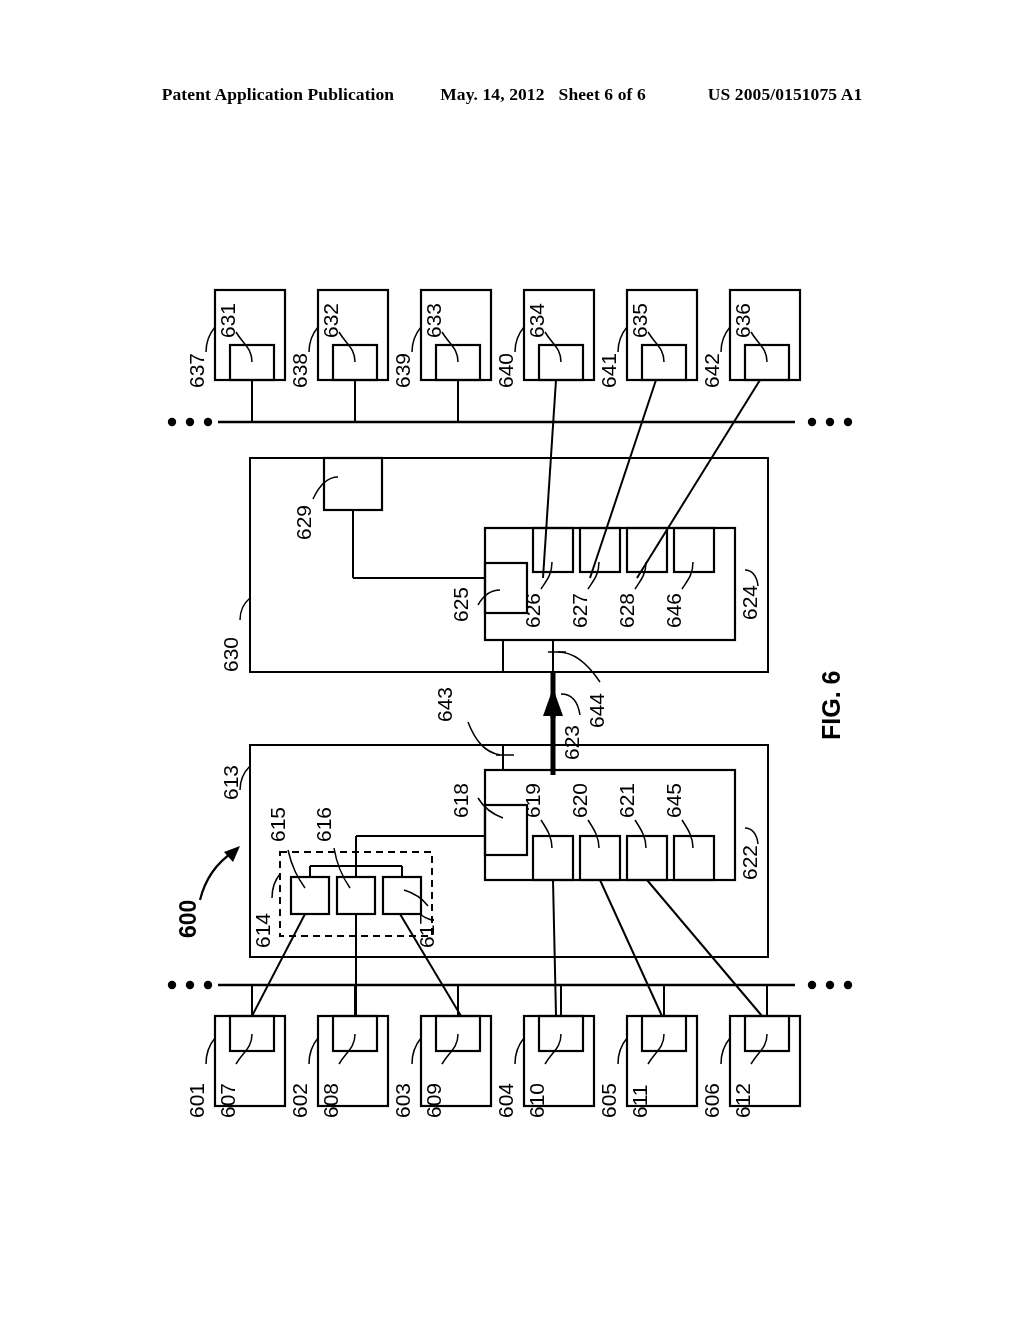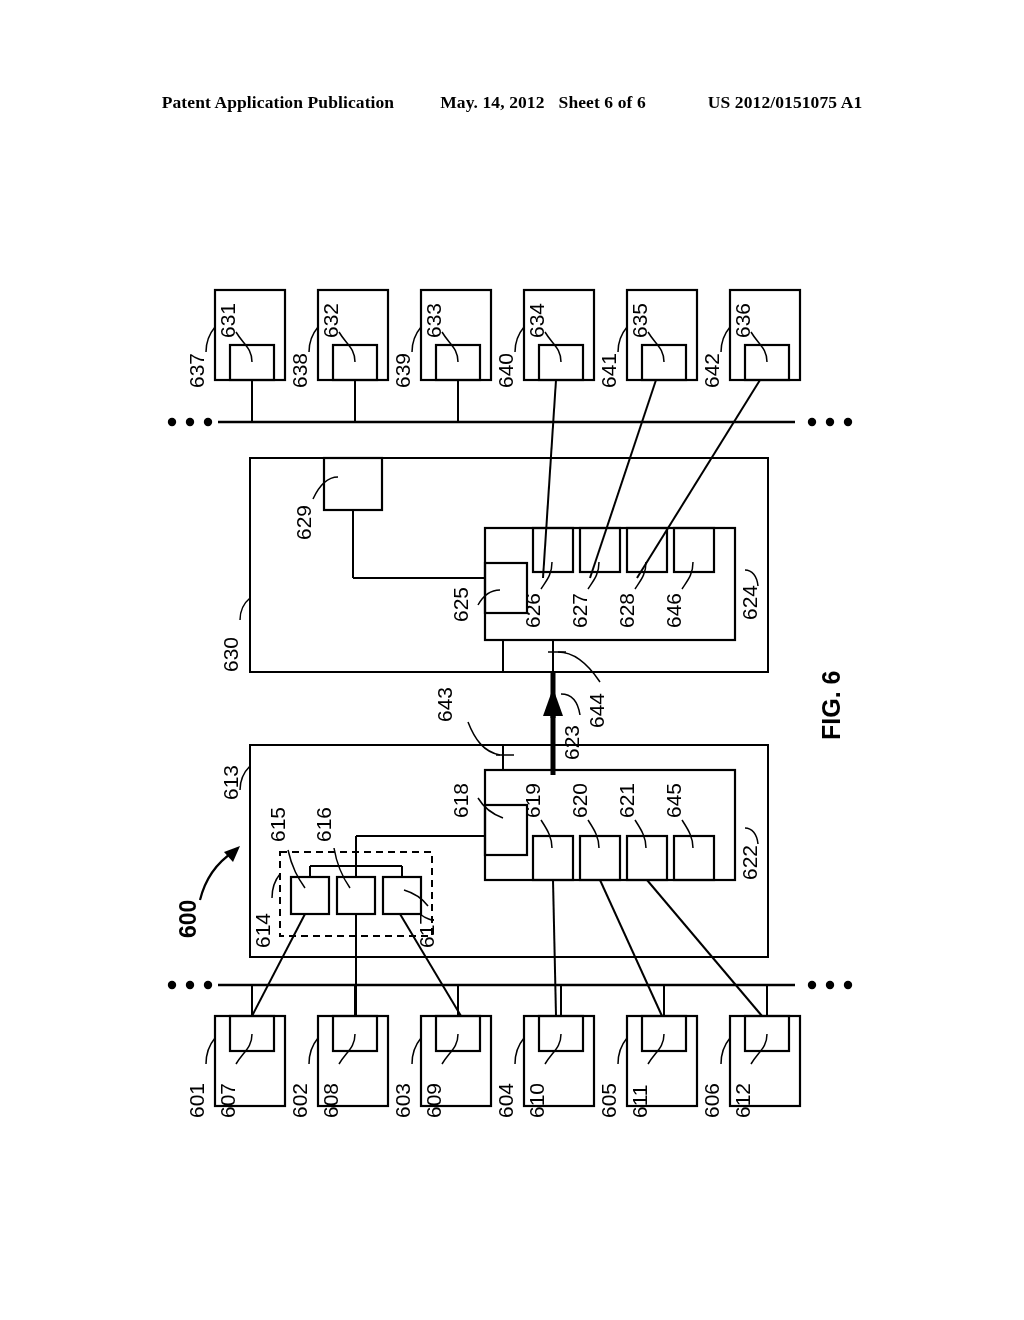--- a/index.html
+++ b/index.html
@@ -1,20 +1,20 @@
 <!DOCTYPE html>
 <html><head>
 <meta charset="utf-8">
 <style>
   html,body{margin:0;padding:0;background:#ffffff;}
   body{width:1024px;height:1320px;position:relative;overflow:hidden;
        font-family:"Liberation Serif", serif;color:#000;}
 
   
-  #header{position:absolute;left:0;top:92px;width:880px;height:26px;}
+  #header{position:absolute;left:0;top:84px;width:880px;height:26px;}
   #header .hdr-row{position:absolute;left:0;top:0;width:1024px;
       display:flex;justify-content:center;align-items:baseline;}
   #header .seg{font-weight:bold;font-size:17.5px;letter-spacing:.1px;
       white-space:nowrap;font-family:"Liberation Serif", serif;}
   #header .sp1{display:inline-block;width:46px;}
   #header .sp2{display:inline-block;width:14px;}
   #header .sp3{display:inline-block;width:62px;}
 
   
   #sheet{position:absolute;left:0;top:0;width:1024px;height:1320px;}
@@ -40,21 +40,21 @@
 <body>
 
 <div id="header">
   <div class="hdr-row">
     <span class="seg">Patent Application Publication</span>
     <span class="sp1"></span>
     <span class="seg">May. 14, 2012</span>
     <span class="sp2"></span>
     <span class="seg">Sheet 6 of 6</span>
     <span class="sp3"></span>
-    <span class="seg">US 2012/0151075 A1</span>
+    <span class="seg">US 2005/0151075 A1</span>
   </div>
 </div>
 
 <div id="sheet">
 <svg id="fig" viewBox="0 0 1024 1320" xmlns="http://www.w3.org/2000/svg">
 
   <g>
     <line class="bus" x1="218" y1="422" x2="795" y2="422"></line>
     <circle class="dot" cx="172" cy="422" r="4.2"></circle>
     <circle class="dot" cx="190" cy="422" r="4.2"></circle>

